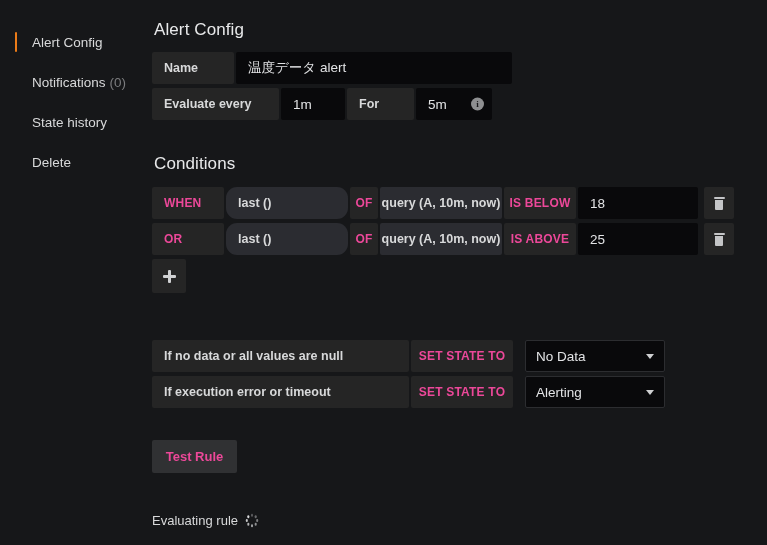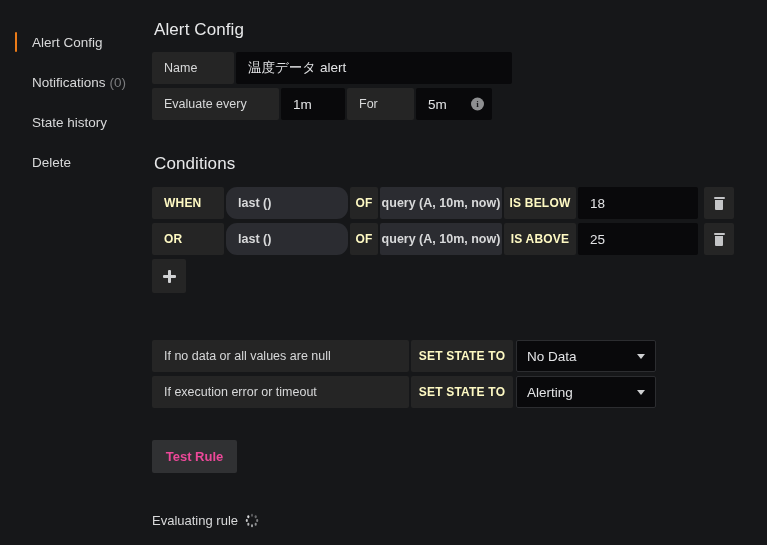--- a/index.html
+++ b/index.html
@@ -95,33 +95,33 @@
     align-items: center;
     padding: 0 12px;
     box-sizing: border-box;
     font-size: 12.5px;
     color: #d8d9da;
     border-radius: 2px;
     white-space: nowrap;
   }
   .cell.label {
     background: #252525;
-    font-weight: 400;
+    font-weight: 700;
     font-size: 12.5px;
     text-align: right;
   }
   .cell.input {
     background: #09090b;
     color: #e3e4e6;
     font-size: 13.5px;
     font-weight: 400;
     border-radius: 2px;
   }
   .cell.blue {
-    color: #fef9c3;
+    color: #ec4899;
     font-weight: 600;
     font-size: 12px;
     letter-spacing: .2px;
   }
   .cell.soft {
     background: #2b2c31;
     font-weight: 600;
   }
 
   .gap-2 { margin-left: 2px; }
@@ -231,21 +231,21 @@
     height: 32px;
     background: #09090b;
     border: 1px solid #2c2d30;
     border-radius: 2px;
     box-sizing: border-box;
     display: flex;
     align-items: center;
     padding: 0 10px;
     font-size: 13.5px;
     color: #e3e4e6;
-    margin-left: 3px;
+    margin-left: 12px;
     cursor: pointer;
     position: relative;
   }
   .caret {
     position: absolute;
     right: 10px;
     top: 50%;
     margin-top: -2px;
     width: 0; height: 0;
     border-left: 4.5px solid transparent;

